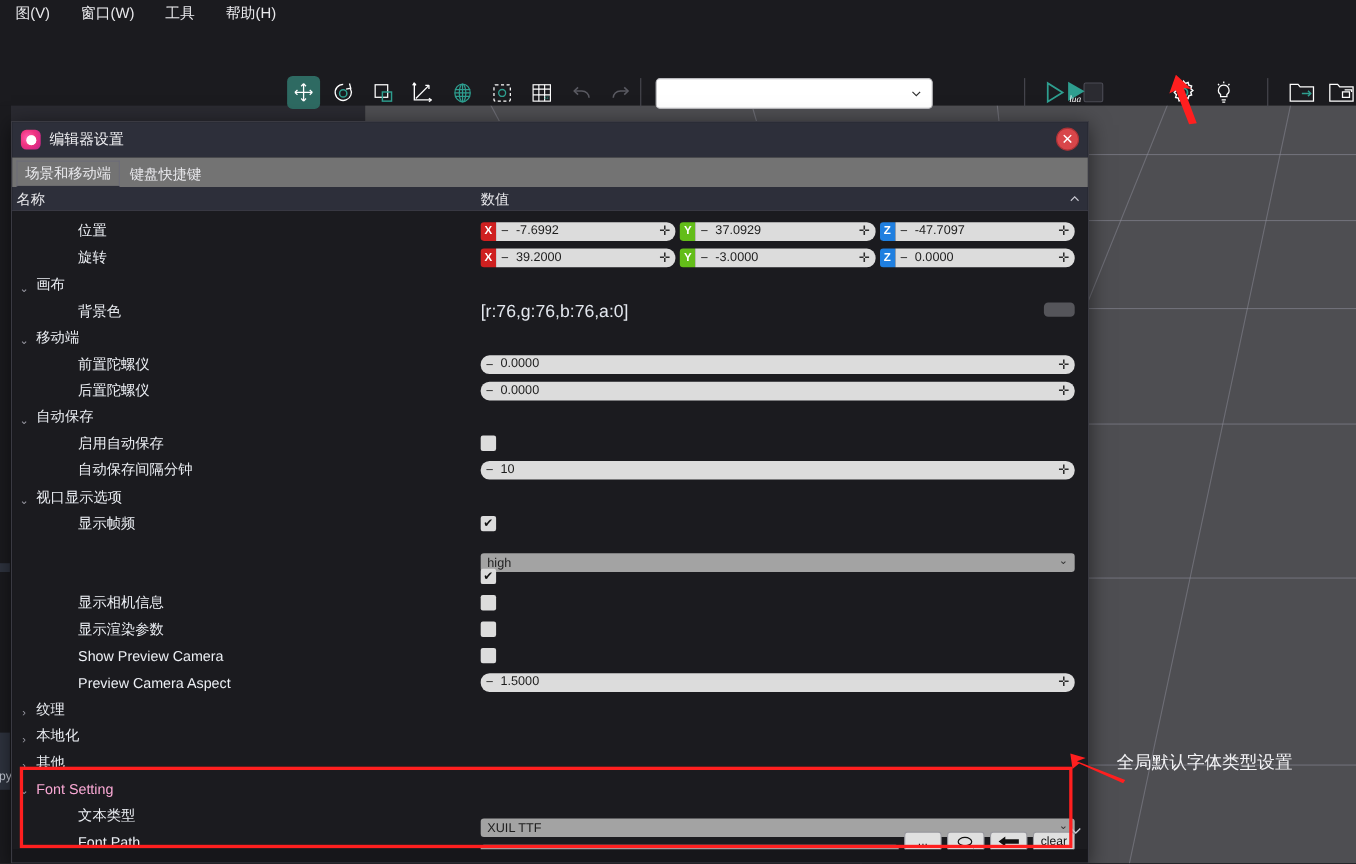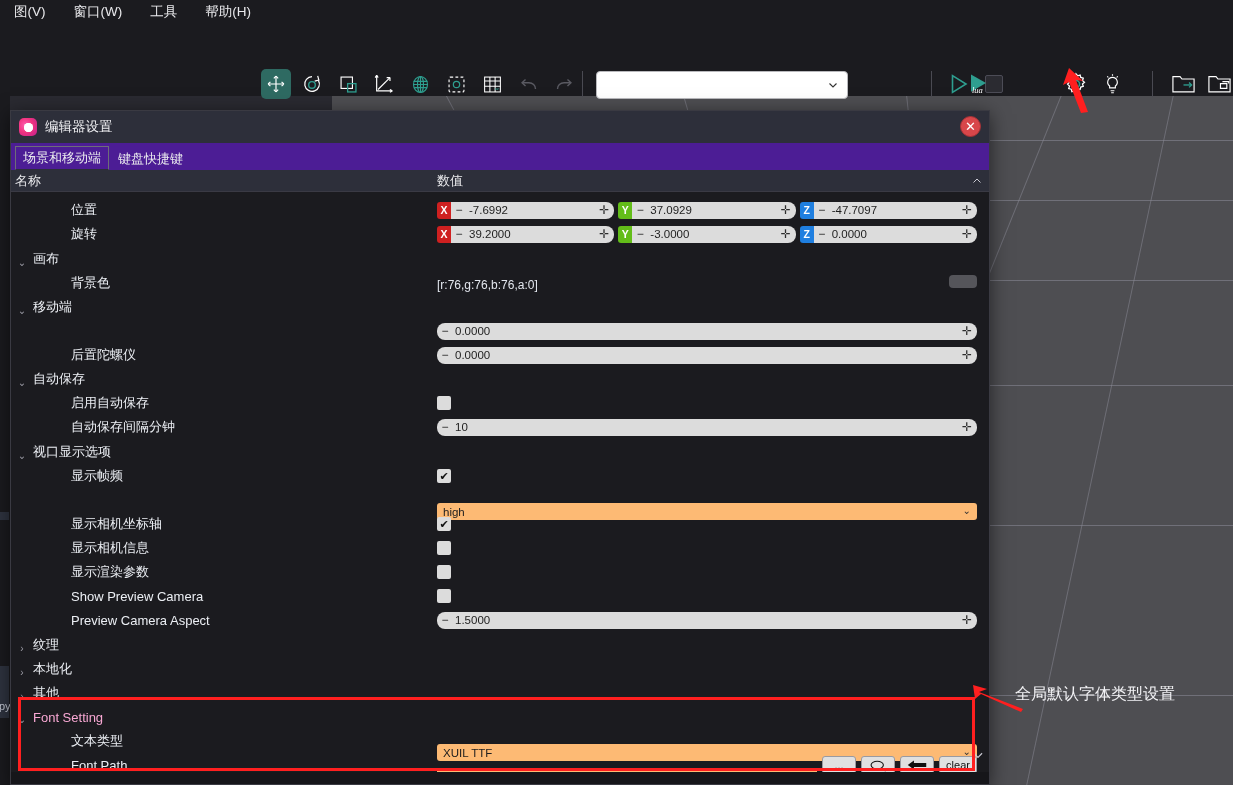--- a/index.html
+++ b/index.html
@@ -83,21 +83,21 @@
   .dlg-title .t { color: #f0f0f3; font-size: 13.5px; }
   .dlg-close {
     position: absolute; right: 8px; top: 5px; width: 21px; height: 21px;
     border-radius: 50%; background: #d8464a; display: flex;
     align-items: center; justify-content: center; color: #fff; font-size: 13px;
     font-weight: bold; line-height: 1; cursor: pointer;
     border: 1px solid #a83236;
   }
 
   .dlg-tabs {
-    height: 27px; background: #4c1d95; display: flex; align-items: flex-end;
+    height: 27px; background: #737373; display: flex; align-items: flex-end;
     padding-left: 4px; gap: 2px;
   }
   .dlg-tabs .tab {
     font-size: 13px; color: #eaeaee; padding: 2px 7px 3px; line-height: 17px;
     cursor: pointer;
   }
   .dlg-tabs .tab.sel { border: 1px solid #6d6d78; border-bottom-color: #2d2f3a; }
 
   .dlg-head {
     height: 22px; background: #2d2f3a; display: flex; align-items: center;
@@ -151,32 +151,32 @@
 
   
   .cbox {
     width: 14px; height: 14px; background: #dcdcdc; border-radius: 2px;
     display: flex; align-items: center; justify-content: center;
     color: #111; font-size: 11px; line-height: 1;
   }
 
   
   .sel-l {
-    height: 17px; background: #fdba74; border-radius: 3px; position: relative;
+    height: 17px; background: #a3a3a3; border-radius: 3px; position: relative;
     display: flex; align-items: center; color: #1d1d1d; font-size: 11.5px;
     padding-left: 6px;
     margin-top: 23px;
   }
   .sel-l .cv { position: absolute; right: 6px; top: 2px; font-size: 10px; color: #333; }
 
   .swatch {
     position: absolute; right: 0; top: 0; width: 28px; height: 13px;
     background: #55555a; border-radius: 4px;
   }
-  .colortext { color: #e3e7ee; font-size: 12px; }
+  .colortext { color: #e3e7ee; font-size: 16px; }
 
   .btn-s {
     height: 18px; background: #e0e0e0; border: 1px solid #9a9aa0; border-radius: 3px;
     display: flex; align-items: center; justify-content: center;
     font-size: 11px; color: #111; padding: 0 6px; cursor: pointer;
   }
 
   
   .redbox {
     position: absolute; left: 18px; top: 697px; width: 957px; height: 74px;
@@ -489,20 +489,24 @@
         </div>
       </div>
 
       <div class="row lvl0" style="top:103px">
         <div class="label">
             <span class="tw">⌄</span>
             <span>移动端</span>
           </div>
       </div>
       <div class="row lvl1" style="top:127px">
+        <div class="label">
+            <span class="tw"></span>
+            <span style="padding-left:38px">前置陀螺仪</span>
+          </div>
         <div class="ctl">
             <div class="spin">
               <div class="minus">−</div>
               <div class="val">0.0000</div>
               <div class="plus">✛</div>
             </div>
           </div>
       </div>
       <div class="row lvl1" style="top:151px">
         <div class="label">
@@ -564,24 +568,20 @@
       </div>
       <div class="row lvl1" style="top:296px">
         <div class="ctl">
             <div class="sel-l">
               <span>high</span>
               <span class="cv">⌄</span>
             </div>
           </div>
       </div>
       <div class="row lvl1" style="top:320px">
-        <div class="label">
-            <span class="tw"></span>
-            <span style="padding-left:38px">显示相机坐标轴</span>
-          </div>
         <div class="ctl">
             <div class="cbox">✔</div>
           </div>
       </div>
       <div class="row lvl1" style="top:344px">
         <div class="label">
             <span class="tw"></span>
             <span style="padding-left:38px">显示相机信息</span>
           </div>
         <div class="ctl">

